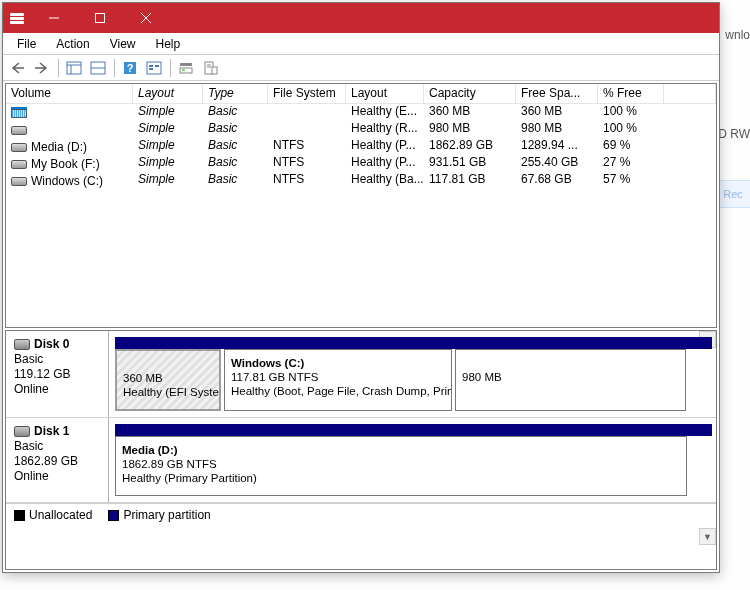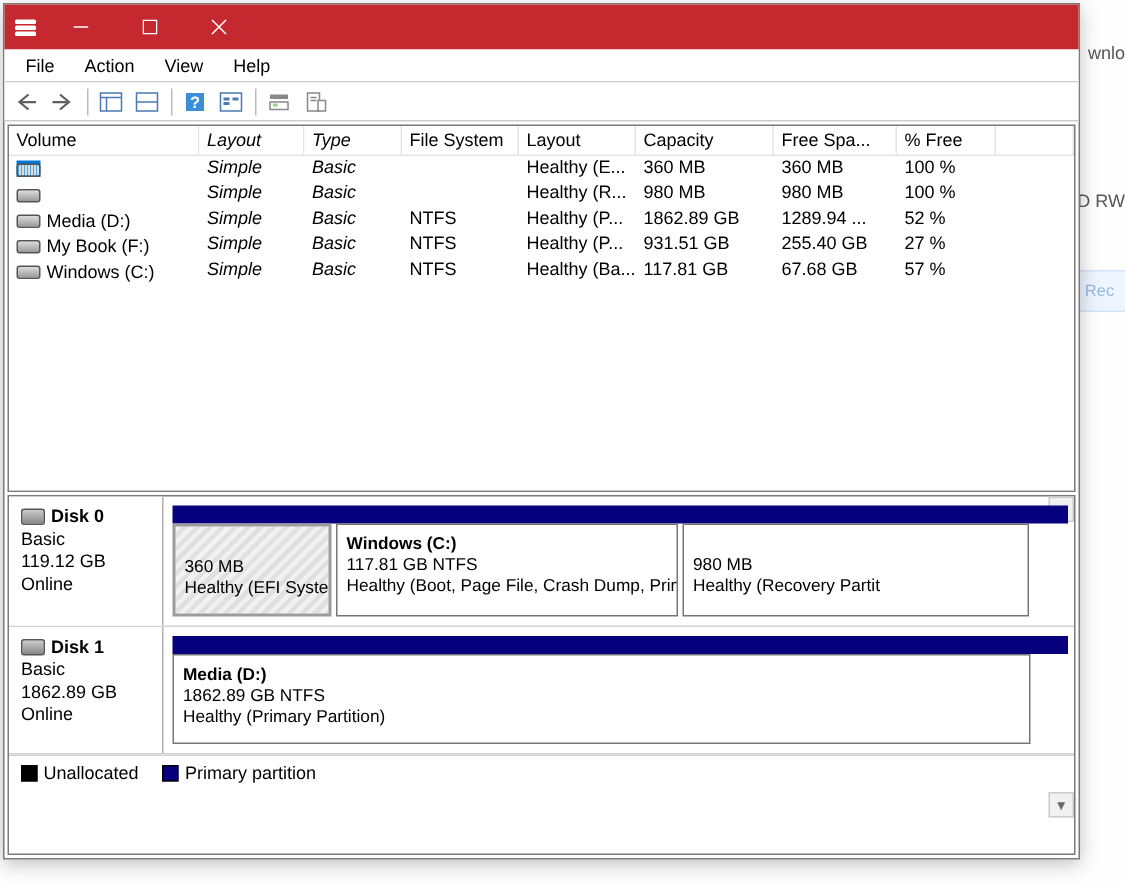--- a/index.html
+++ b/index.html
@@ -236,21 +236,21 @@
           <div class="c1 first">
             <span class="vol-icon"></span>
             <span>Media (D:)</span>
           </div>
           <div class="c2">Simple</div>
           <div class="c3">Basic</div>
           <div class="c4">NTFS</div>
           <div class="c5">Healthy (P...</div>
           <div class="c6">1862.89 GB</div>
           <div class="c7">1289.94 ...</div>
-          <div class="c8">52 %</div>
+          <div class="c8">69 %</div>
         </div>
         <div class="row">
           <div class="c1 first">
             <span class="vol-icon"></span>
             <span>My Book (F:)</span>
           </div>
           <div class="c2">Simple</div>
           <div class="c3">Basic</div>
           <div class="c4">NTFS</div>
           <div class="c5">Healthy (P...</div>
@@ -293,21 +293,20 @@
                 <div>Healthy (EFI System</div>
               </div>
               <div class="part" style="width: 228px;">
                 <div style="font-weight:bold">Windows  (C:)</div>
                 <div>117.81 GB NTFS</div>
                 <div>Healthy (Boot, Page File, Crash Dump, Prim</div>
               </div>
               <div class="part" style="width: 231px;">
                 <div>&nbsp;</div>
                 <div>980 MB</div>
-                <div>Healthy (Recovery Partit</div>
               </div>
             </div>
           </div>
         </div>
         <div class="disk-block">
           <div class="disk-label">
             <div><span class="icon"></span><span class="name">Disk 1</span></div>
     <div>Basic</div>
     <div>1862.89 GB</div>
     <div>Online</div>

